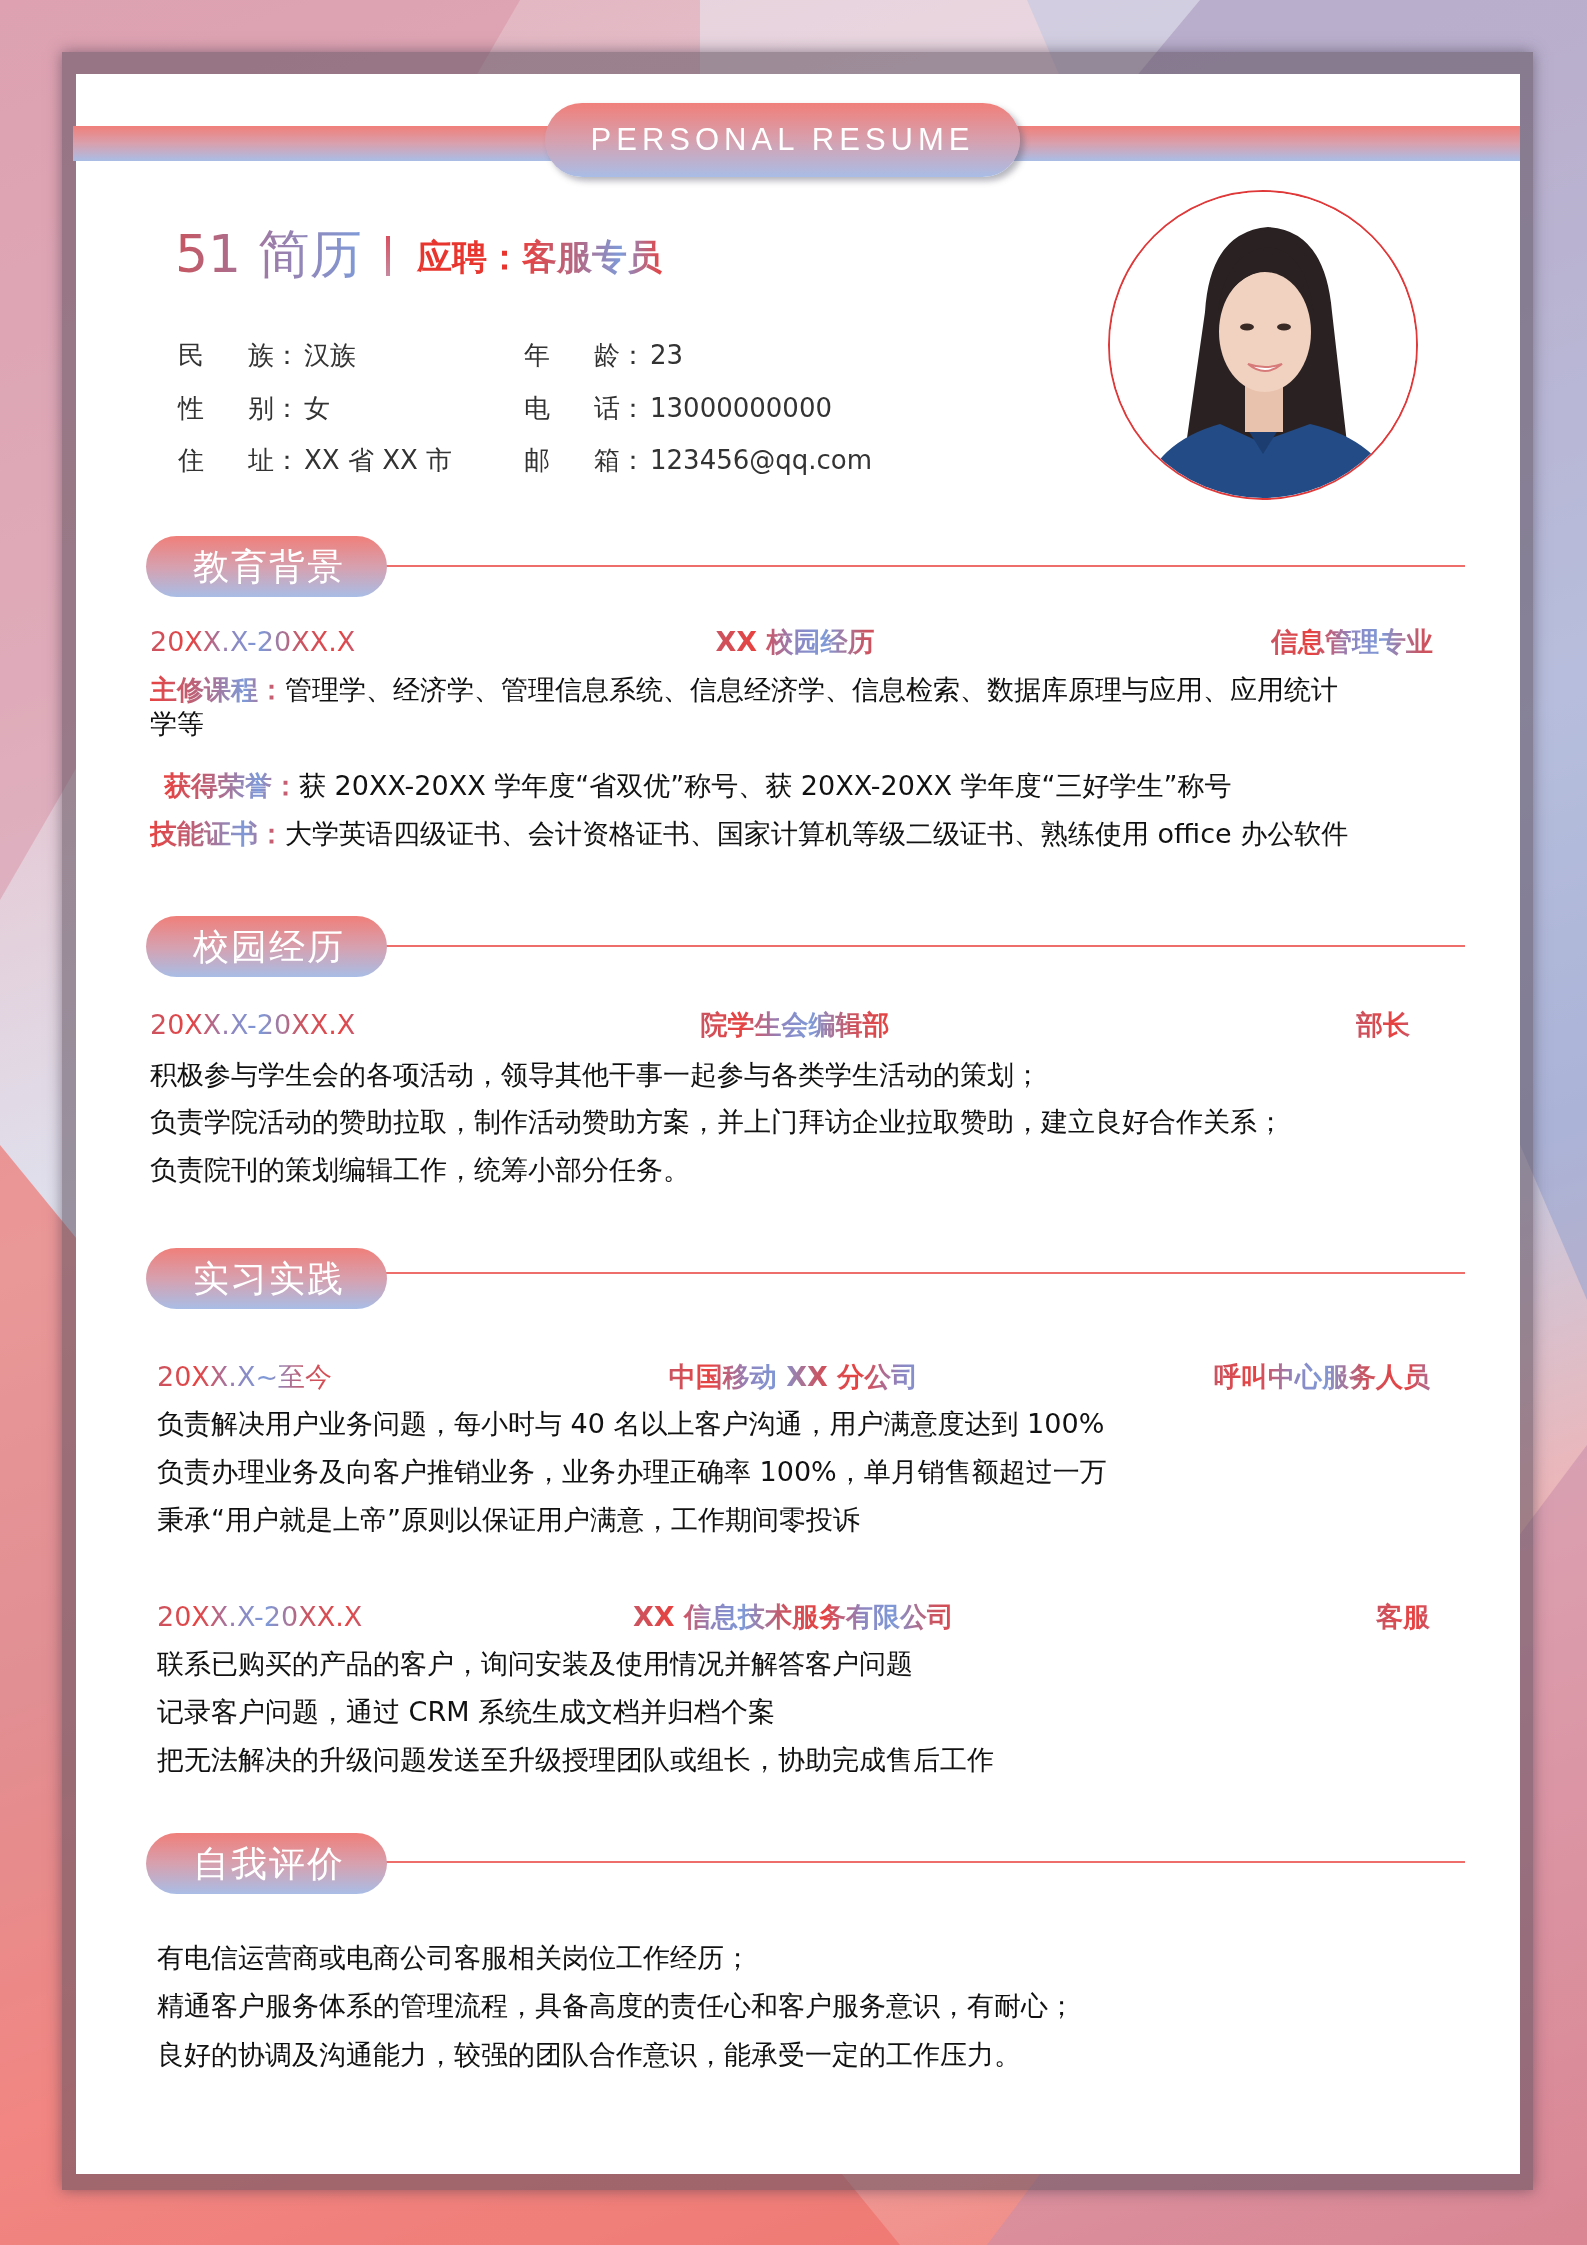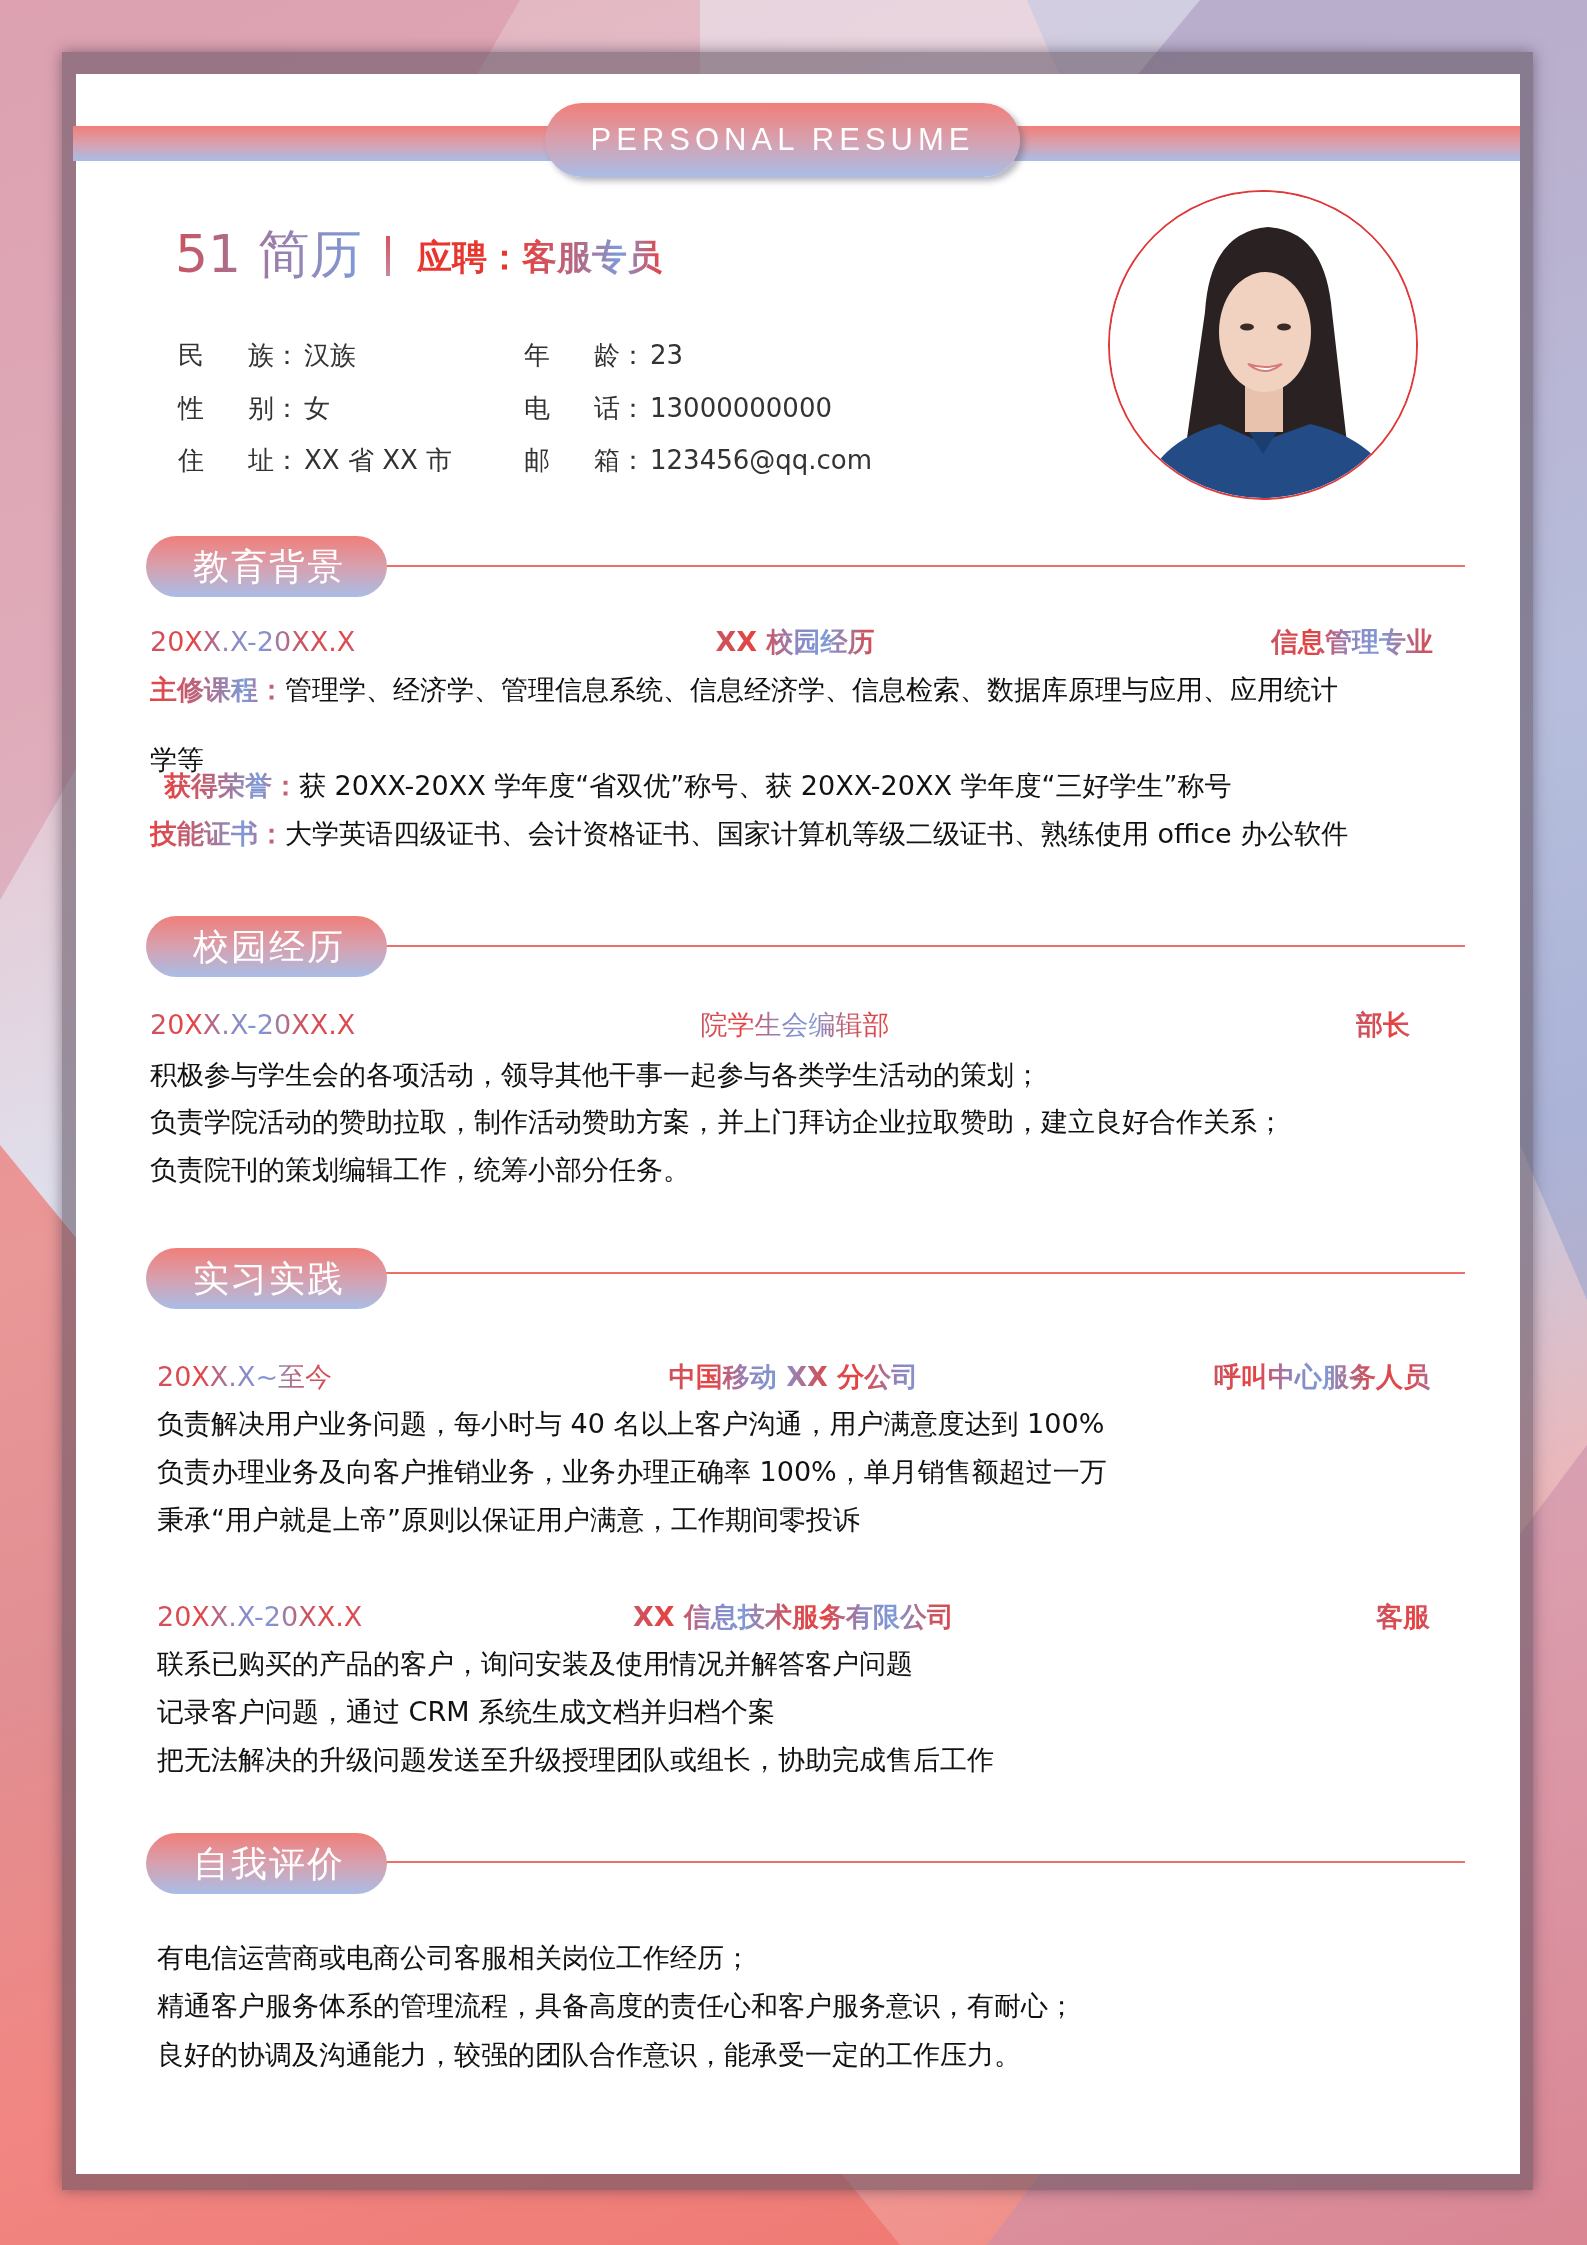--- a/index.html
+++ b/index.html
@@ -179,35 +179,35 @@
 <div class="sec-title" style="top:536px;">教育背景</div>
 
 <div class="row3" style="top:622px;">
   <span class="c1 grad-rep">20XX.X-20XX.X</span>
   <span class="c2"><span class="grad-rep" style="font-weight:bold;">XX 校园经历</span></span>
   <span class="c3 grad-rep" style="font-weight:bold; right:7px;">信息管理专业</span>
 </div>
 <div class="line" style="top:670px;">
   <span class="lbl grad-text">主修课程：</span><span>管理学、经济学、管理信息系统、信息经济学、信息检索、数据库原理与应用、应用统计</span>
 </div>
-<div class="line" style="top:740px;">学等</div>
+<div class="line" style="top:704px;">学等</div>
 <div class="line" style="top:766px;margin-left:14px;">
   <span class="lbl grad-text">获得荣誉：</span><span>获 20XX-20XX 学年度“省双优”称号、获 20XX-20XX 学年度“三好学生”称号</span>
 </div>
 <div class="line" style="top:814px;">
   <span class="lbl grad-text">技能证书：</span><span>大学英语四级证书、会计资格证书、国家计算机等级二级证书、熟练使用 office 办公软件</span>
 </div>
 
 <div class="sec-line" style="top:945px;"></div>
 <div class="sec-pill" style="top:916px;"></div>
 <div class="sec-title" style="top:916px;">校园经历</div>
 
 <div class="row3" style="top:1005px;">
   <span class="c1 grad-rep">20XX.X-20XX.X</span>
-  <span class="c2"><span class="grad-rep" style="font-weight:normal;">院学生会编辑部</span></span>
+  <span class="c2"><span class="grad-rep" style="font-weight:bold;">院学生会编辑部</span></span>
   <span class="c3 grad-rep" style="font-weight:bold; right:30px;">部长</span>
 </div>
 <div class="line" style="top:1055px;">积极参与学生会的各项活动，领导其他干事一起参与各类学生活动的策划；</div>
 <div class="line" style="top:1102px;">负责学院活动的赞助拉取，制作活动赞助方案，并上门拜访企业拉取赞助，建立良好合作关系；</div>
 <div class="line" style="top:1150px;">负责院刊的策划编辑工作，统筹小部分任务。</div>
 
 <div class="sec-line" style="top:1272px;"></div>
 <div class="sec-pill" style="top:1248px;"></div>
 <div class="sec-title" style="top:1248px;">实习实践</div>
 

